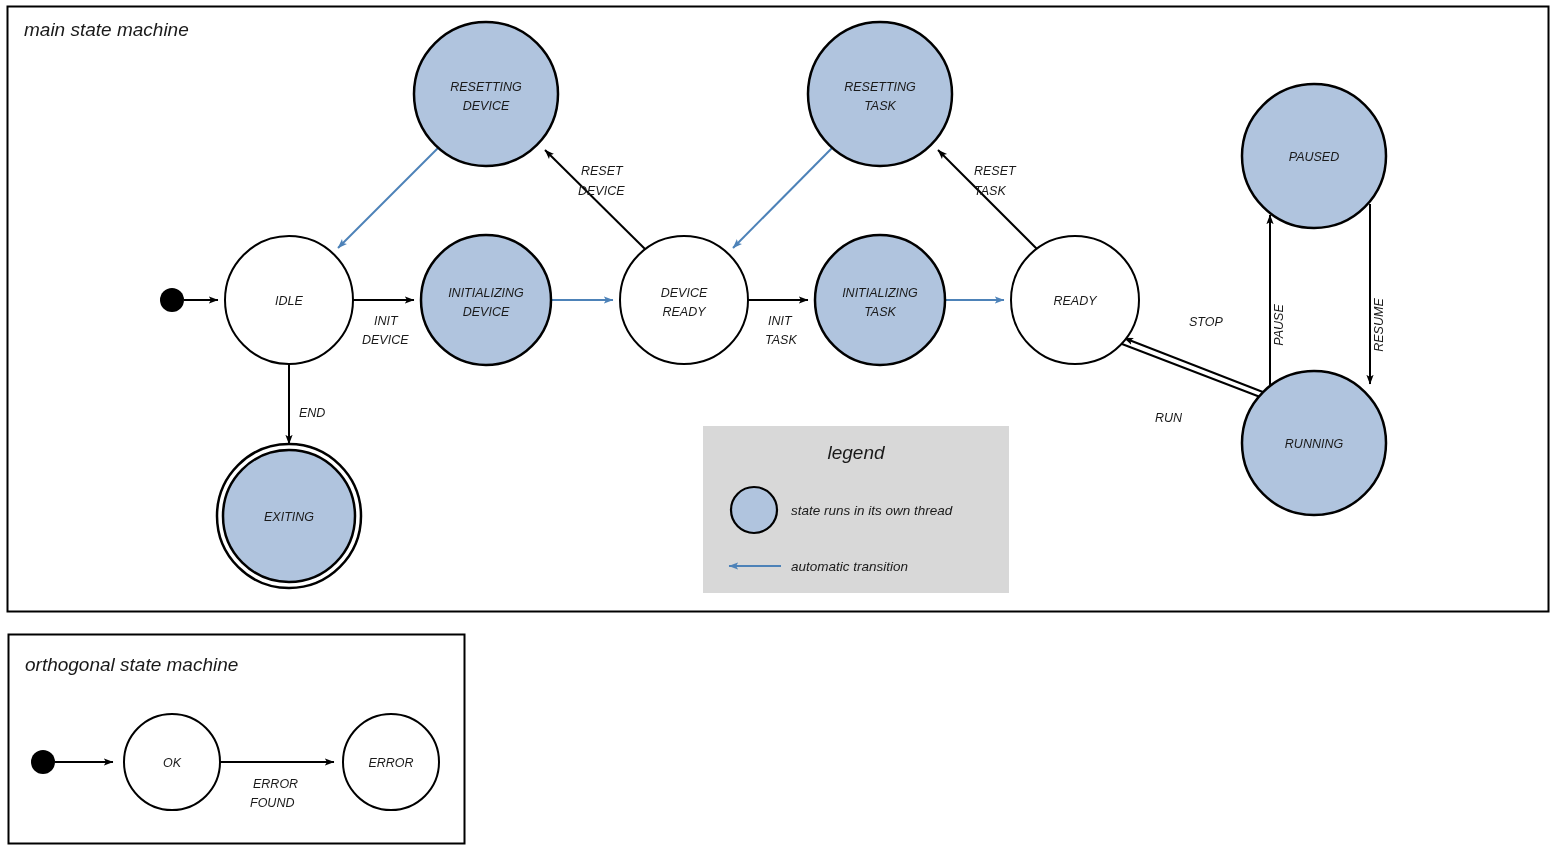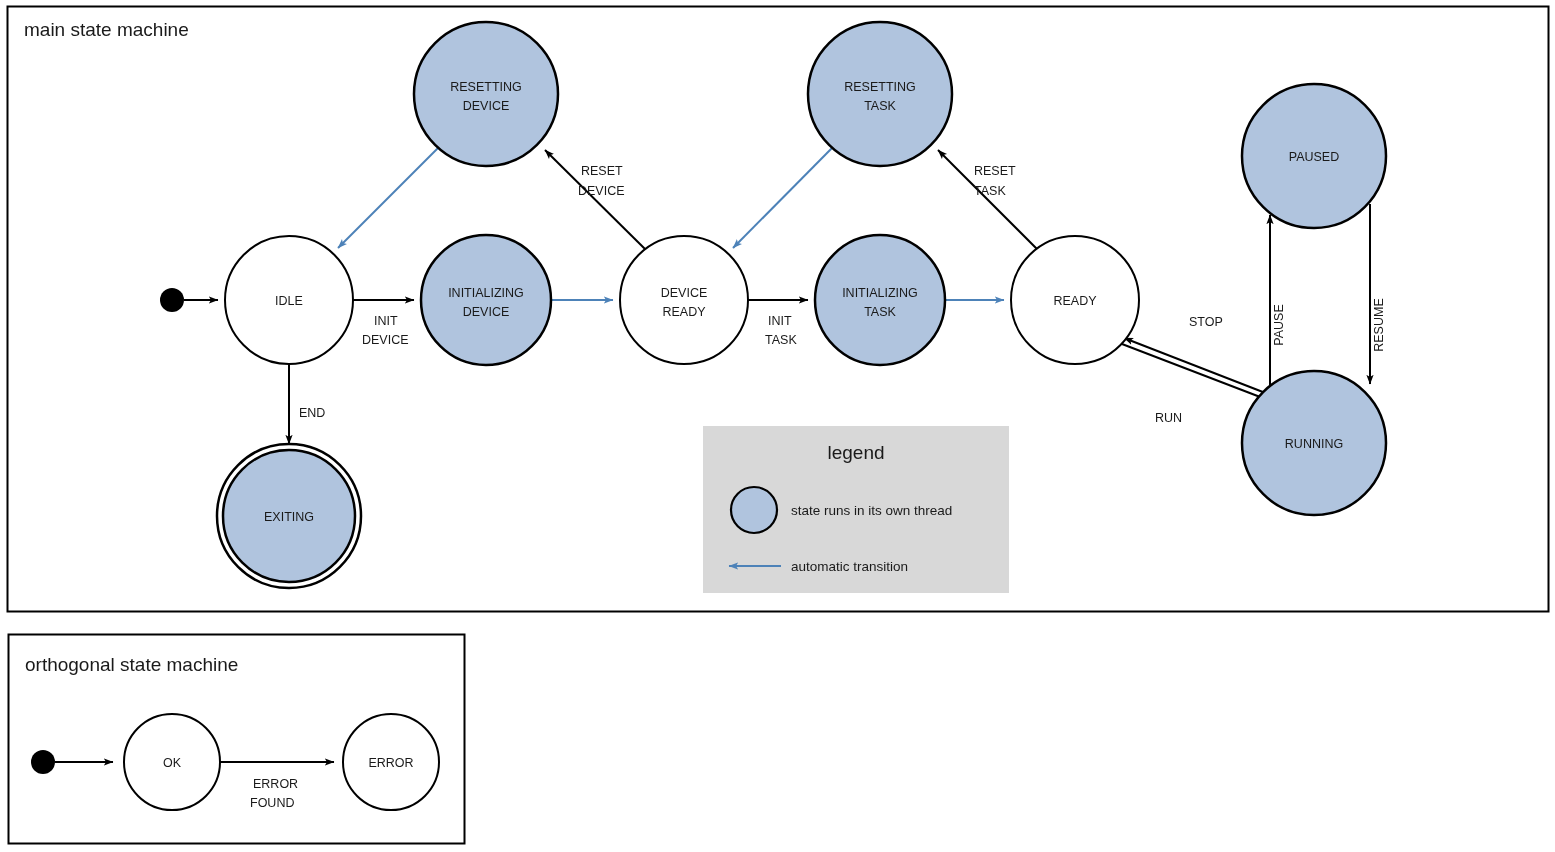--- a/index.html
+++ b/index.html
@@ -1,17 +1,17 @@
 <!DOCTYPE html>
 <html><head>
 <meta charset="utf-8">
 <style>
   html,body{margin:0;padding:0;background:#ffffff;}
   body{font-family:"Liberation Sans","DejaVu Sans",sans-serif;}
-  #root{position:relative;width:1555px;height:852px;background:#ffffff;overflow:hidden;}
+  #root{position:relative;width:1555px;height:852px;background:#ffffff;overflow:hidden;font-style:italic;}
   svg{display:block;}
   .frame-title{font-size:19px;fill:#1a1a1a;}
   .state-label{font-size:12.5px;fill:#1a1a1a;text-anchor:middle;}
   .trans-label{font-size:12.5px;fill:#1a1a1a;}
   .legend-title{font-size:19px;fill:#1a1a1a;text-anchor:middle;}
   .legend-text{font-size:13.5px;fill:#1a1a1a;}
 </style>
 </head>
 <body>
 

